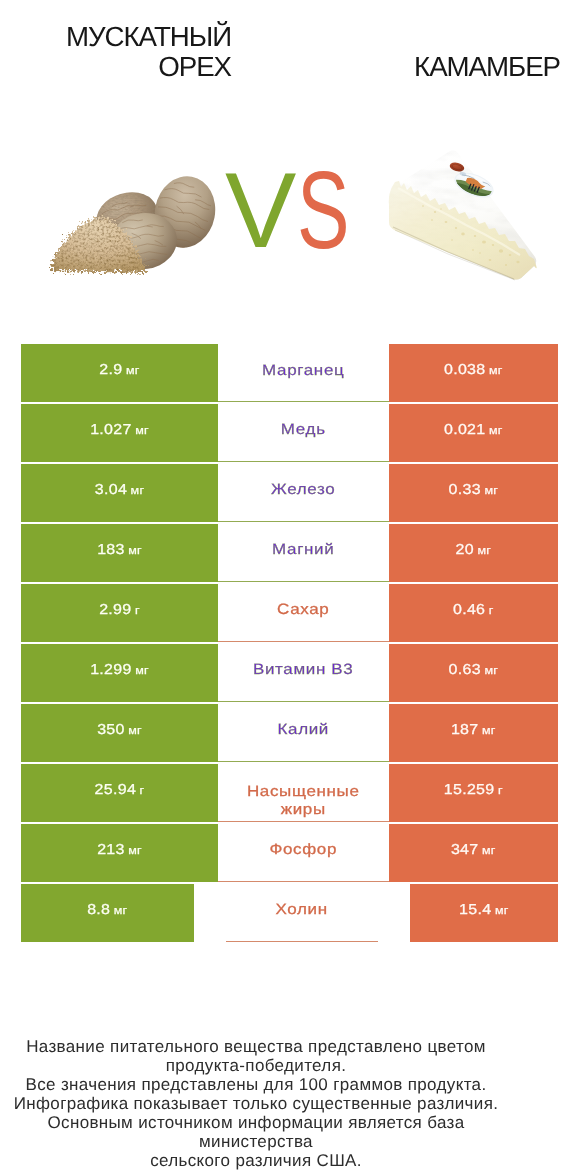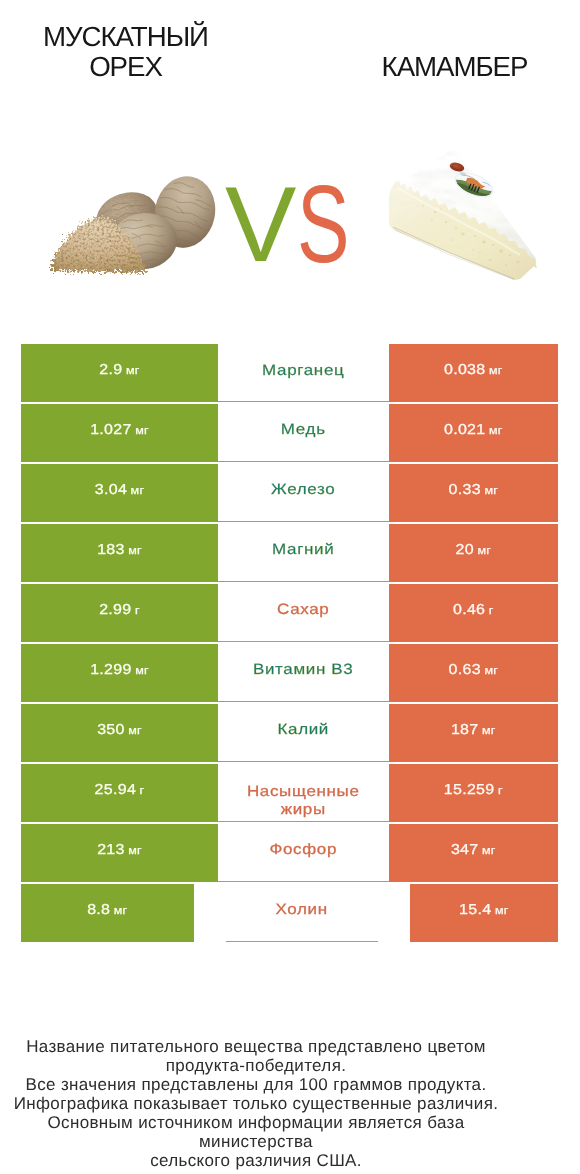--- a/index.html
+++ b/index.html
@@ -5,48 +5,48 @@
 <style>
   html,body{margin:0;padding:0;background:#ffffff;}
   body{width:580px;height:1174px;font-family:"Liberation Sans",sans-serif;
        -webkit-font-smoothing:antialiased;text-rendering:geometricPrecision;}
   .page{position:relative;width:580px;height:1174px;overflow:hidden;background:#fff;}
 
   
   .title{position:absolute;top:6px;height:75.4px;font-size:27.7px;line-height:29.6px;
          color:#171717;text-align:center;font-weight:400;letter-spacing:-1.05px;
          display:flex;align-items:flex-end;justify-content:center;}
-  .title span{display:block;width:100%;}
+  .title span{display:block;width:100%;text-align:right;}
   .title-left{left:20px;width:211px;}
   .title-right{right:20px;width:211px;}
 
   
   .hero{position:absolute;left:0;top:0;width:580px;height:340px;}
   .nutmeg{position:absolute;left:45px;top:174px;}
   .cheese{position:absolute;left:388px;top:149px;}
-  .vs{position:absolute;left:225px;top:169px;font-size:107px;line-height:110px;
+  .vs{position:absolute;left:225px;top:155px;font-size:107px;line-height:110px;
       font-weight:400;letter-spacing:0.3px;white-space:nowrap;}
   .vs span{display:inline-block;}
   .vs .v{color:#7FA62E;}
   .vs .s{color:#E1694A;transform:scaleX(0.735) scaleY(1.03);transform-origin:left center;}
 
   
   .tbl{position:absolute;left:21px;top:344px;width:537px;}
   .row{display:flex;height:58.4px;margin-bottom:1.6px;}
   .row:last-child{margin-bottom:0;gap:32px;}
   .cell{display:flex;align-items:center;justify-content:center;box-sizing:border-box;}
   .cL{width:208px;background:#82A72F;color:#fdfff4;padding-bottom:5.5px;
        -webkit-text-stroke:0.3px #fdfff4;}
   .cR{width:179px;background:#E06D48;color:#fffaf5;padding-bottom:5.5px;
        -webkit-text-stroke:0.3px #fffaf5;}
   .cM{width:179px;background:#ffffff;text-align:center;font-weight:400;
       font-size:17px;line-height:21px;letter-spacing:0.65px;padding:15.5px 10px 0 10px;
       align-items:flex-start;display:block;}
   .cM > span{display:inline-block;transform:scaleY(0.88);transform-origin:center;}
-  .cM.green{color:#0f766e;border-bottom:1px solid #93AB52;-webkit-text-stroke:0.32px #7A9C37;}
+  .cM.green{color:#6d28d9;border-bottom:1px solid #93AB52;-webkit-text-stroke:0.32px #7A9C37;}
   .cM.orange{color:#D26A4A;border-bottom:1px solid #D58A6C;-webkit-text-stroke:0.32px #D26A4A;}
   .num{font-size:16px;font-weight:400;white-space:nowrap;letter-spacing:0.3px;
        display:inline-block;transform:scaleY(0.9);transform-origin:center;}
   .unit{font-size:12.5px;font-weight:400;margin-left:3.5px;letter-spacing:0.2px;
         display:inline-block;transform:scaleY(0.9);transform-origin:center;}
 
   
   .foot{position:absolute;left:0;top:1037px;width:512px;text-align:center;
         font-size:17px;line-height:19px;color:#2d2d2d;letter-spacing:0.35px;}
 </style>

